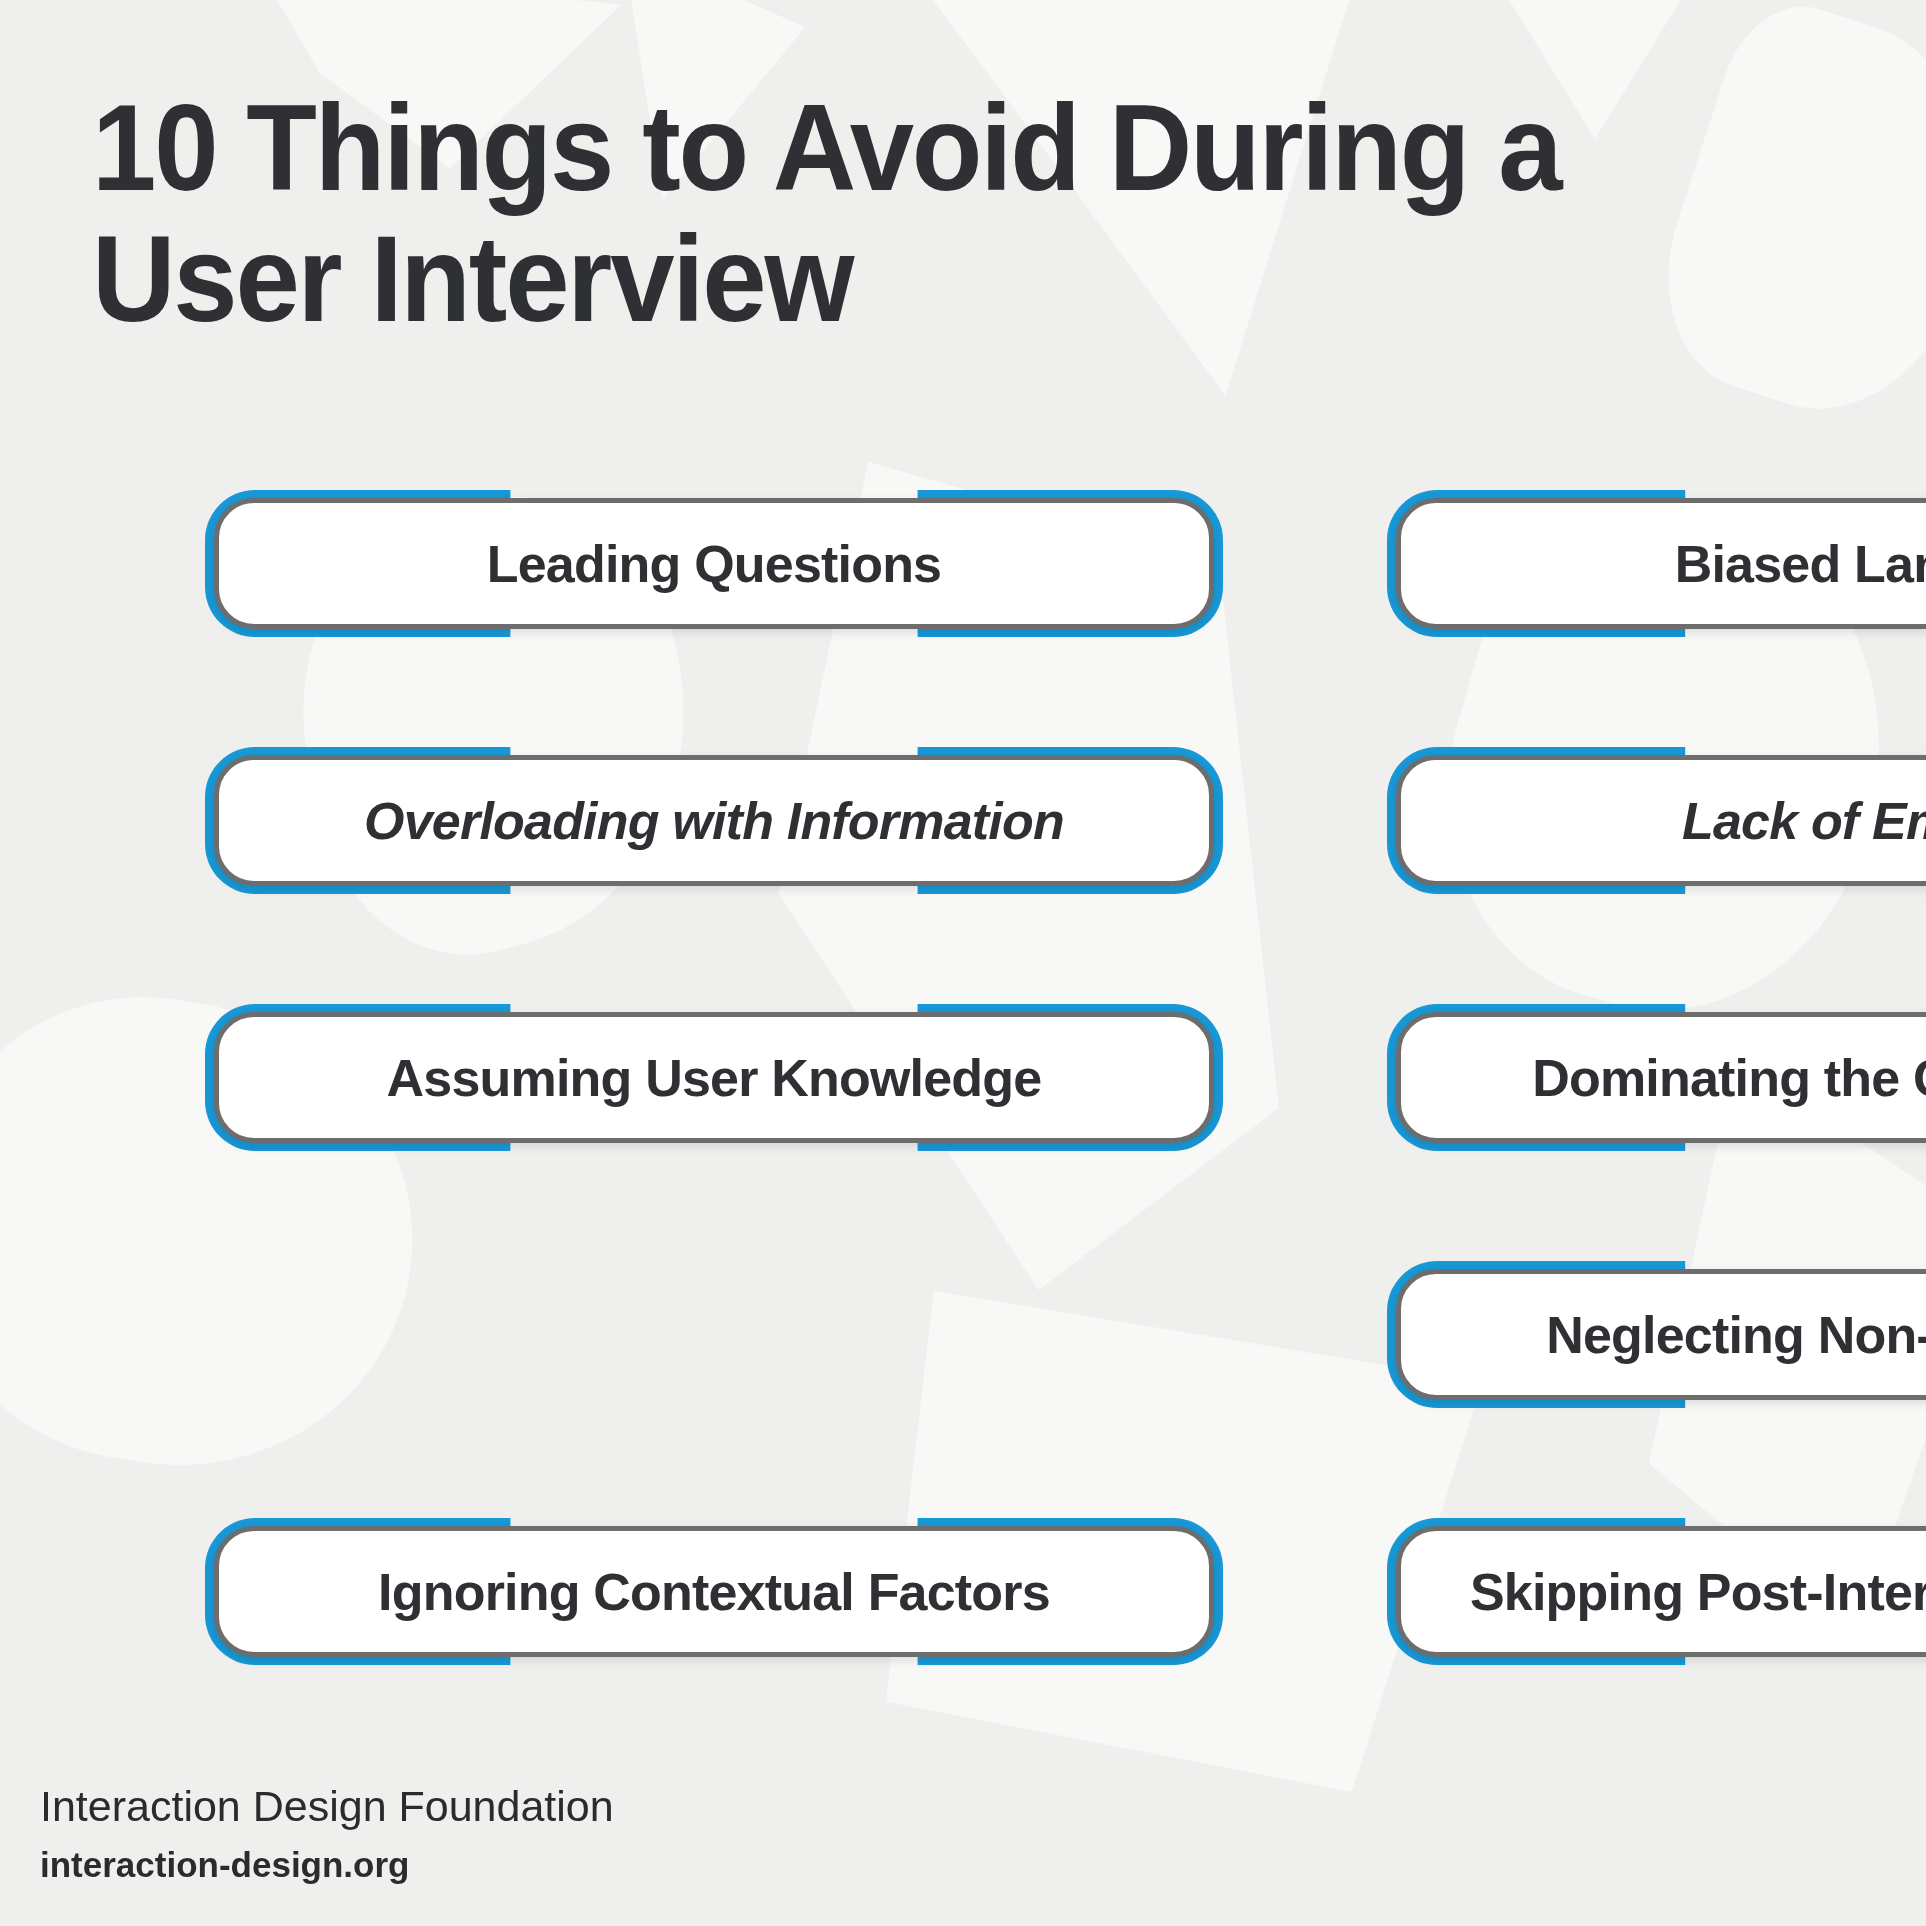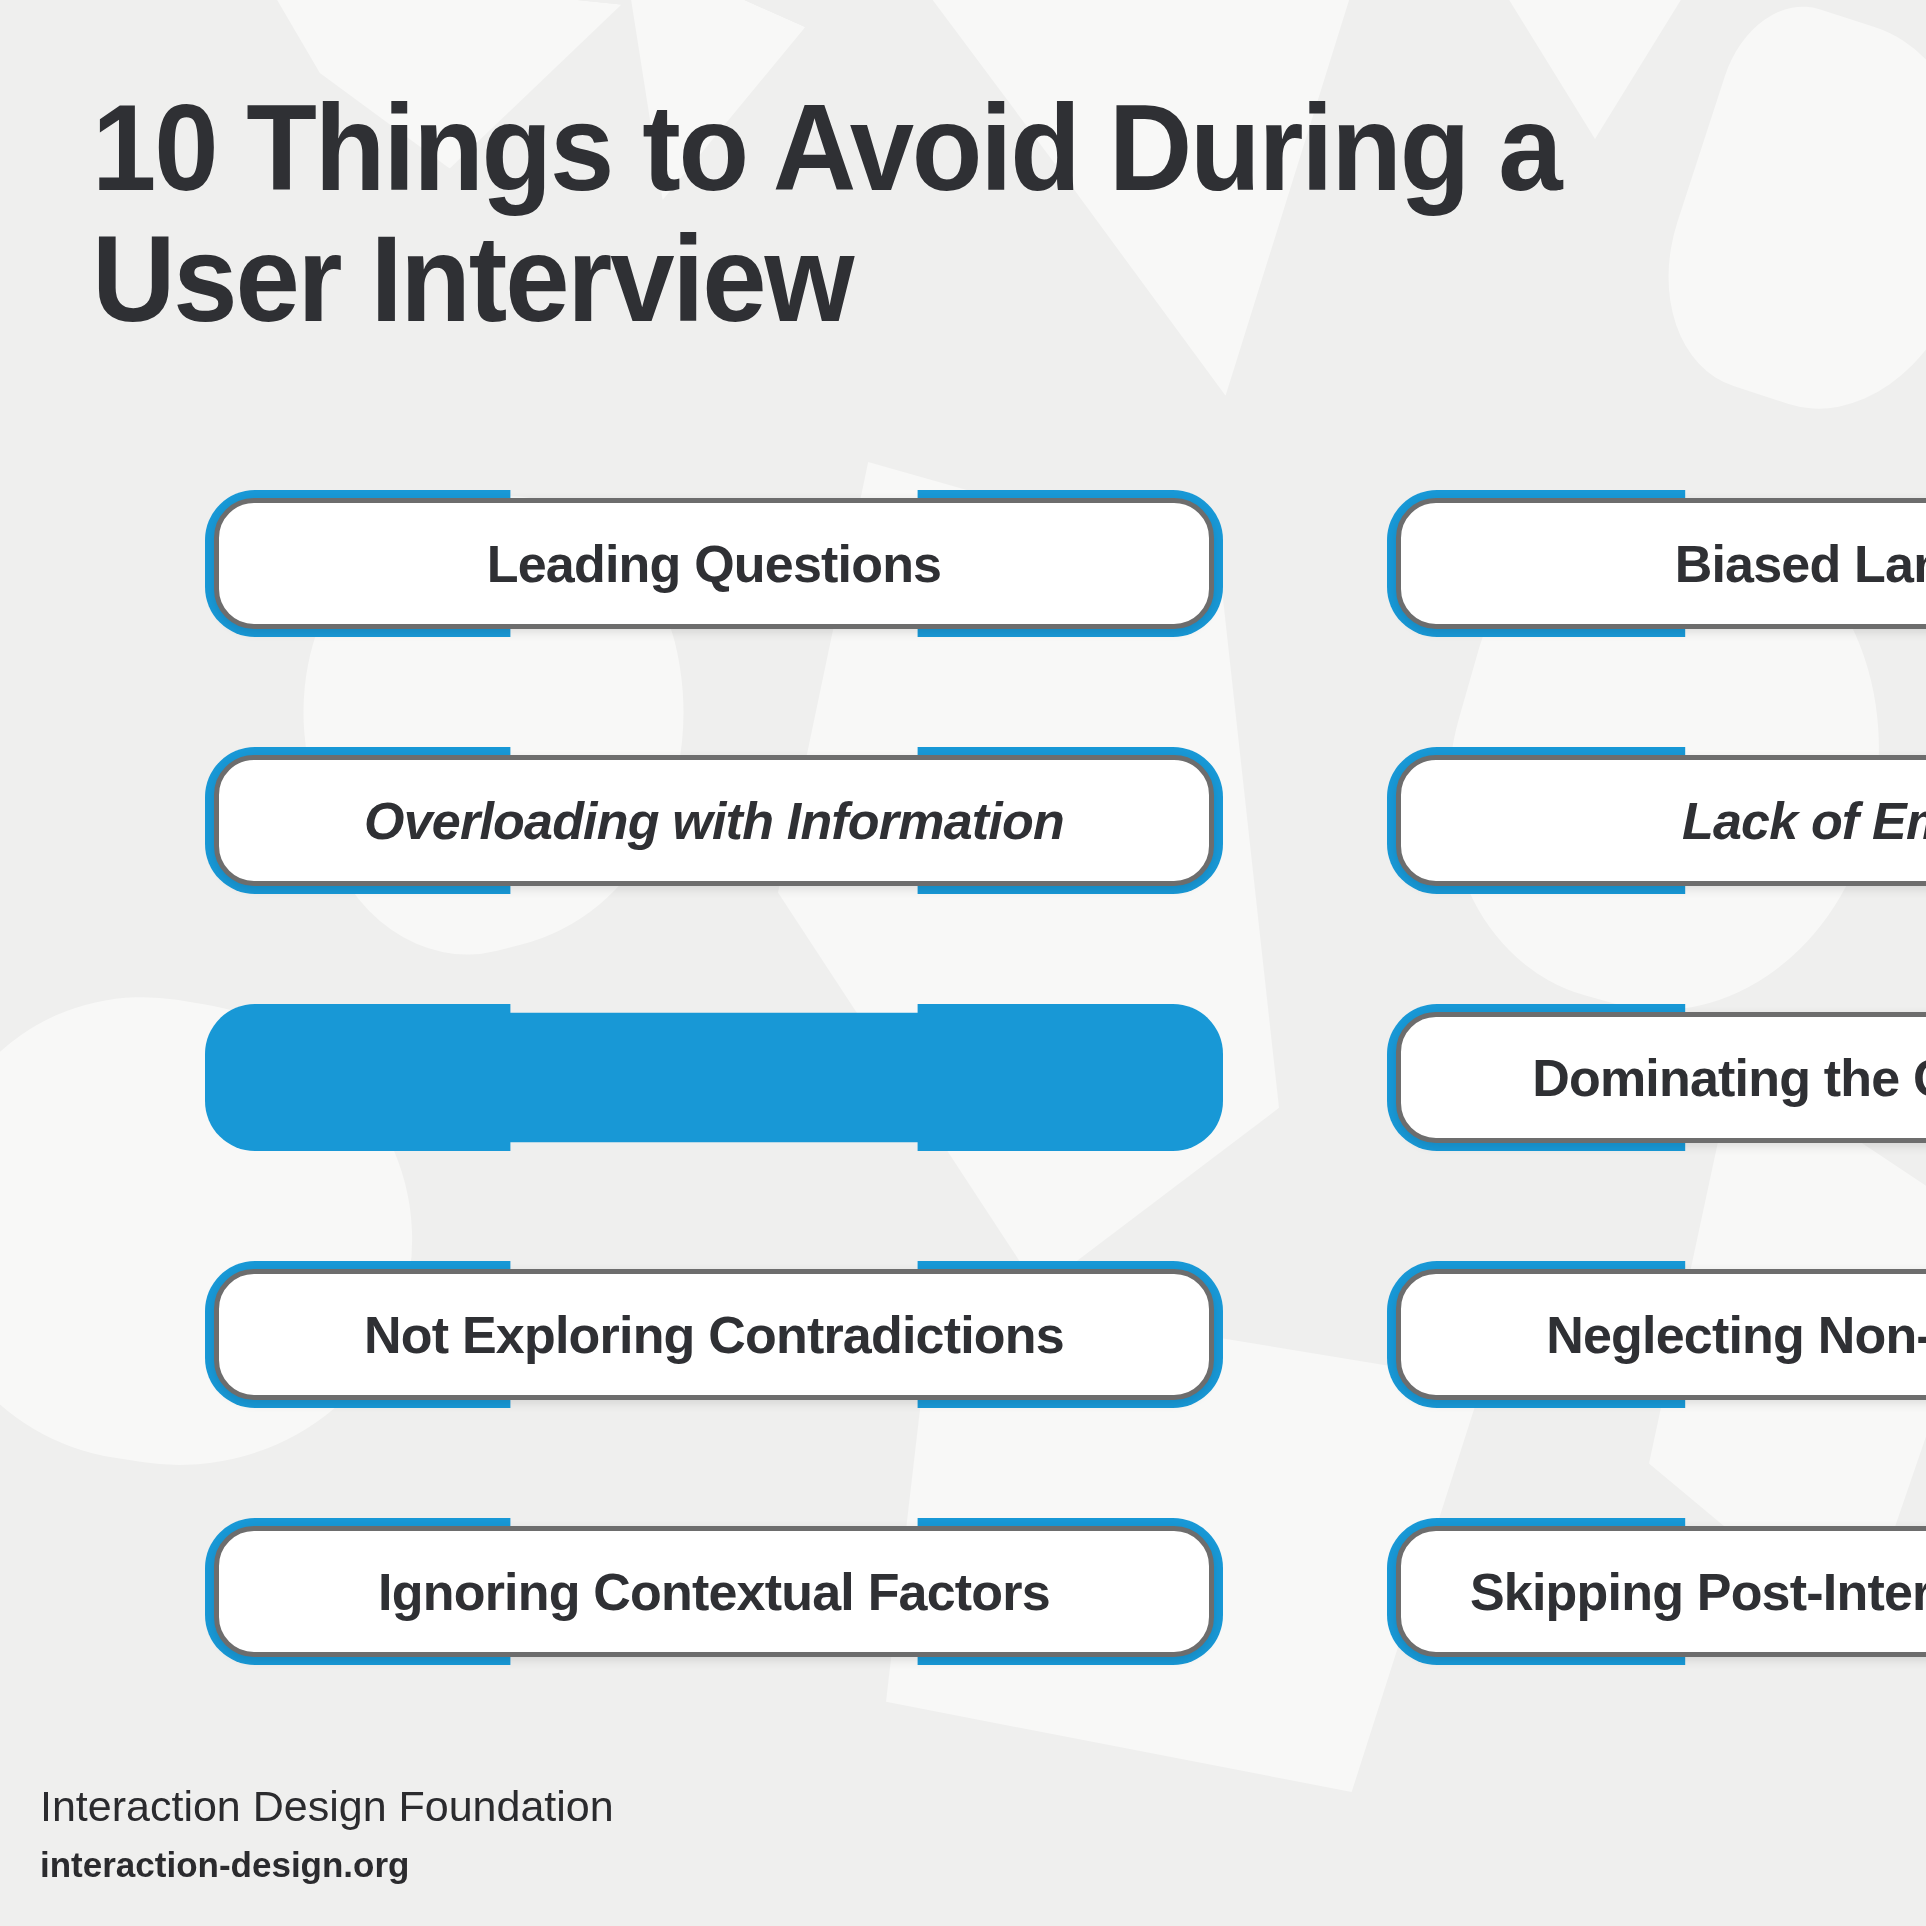--- a/index.html
+++ b/index.html
@@ -56,25 +56,22 @@
     </div>
   </div>
   <div class="pill col-left row1">
     <div class="pill-blue"></div>
     <div class="pill-card">
       <span class="pill-label">Overloading with Information</span>
     </div>
   </div>
   <div class="pill col-left row2">
     <div class="pill-blue"></div>
-  </div>
-  <div class="pill col-left row3">
-    <div class="pill-blue"></div>
     <div class="pill-card">
-      <span class="pill-label">Not Exploring Contradictions</span>
+      <span class="pill-label">Assuming User Knowledge</span>
     </div>
   </div>
   <div class="pill col-left row4">
     <div class="pill-blue"></div>
     <div class="pill-card">
       <span class="pill-label">Ignoring Contextual Factors</span>
     </div>
   </div>
 
   <div class="pill col-right row0">

